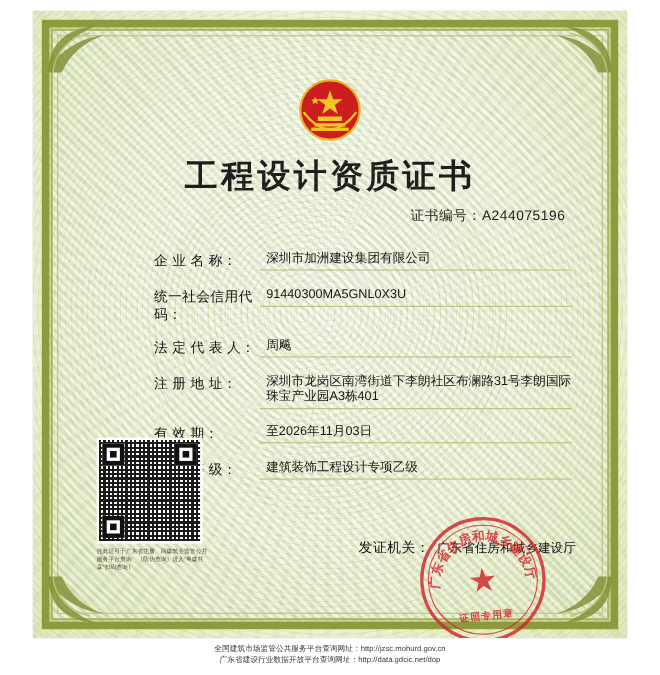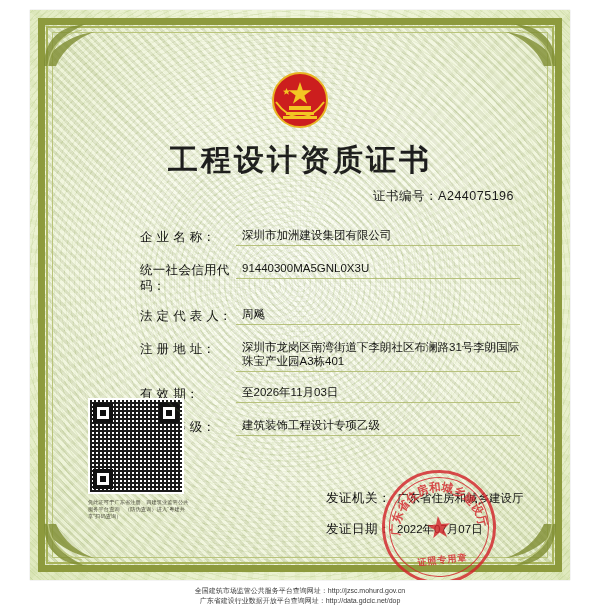--- a/index.html
+++ b/index.html
@@ -369,24 +369,20 @@
         <span class="finder f3"></span>
       </div>
       <div class="qr-caption">凭此证可于广东省注册　四建筑业监管公共服务平台查询　（防伪查询）进入“粤建共享”扫码查询）</div>
     </div>
 
     <div class="issuer">
       <div class="row2">
         <div class="lab">发证机关：</div>
         <div class="val">广东省住房和城乡建设厅</div>
       </div>
-      <div class="row2">
-        <div class="lab">发证日期：</div>
-        <div class="val">2022年07月07日</div>
-      </div>
     </div>
 
     <div class="seal">
       <div class="seal-inner"></div>
       <div class="seal-star">★</div>
       <svg class="seal-text" viewBox="0 0 108 108">
         <defs>
           <path id="arcpath" d="M 14,58 A 40,40 0 0 1 94,58" fill="none"></path>
         </defs>
         <text font-family="Liberation Serif, serif" font-size="11.5" font-weight="bold" fill="#d3252b">

